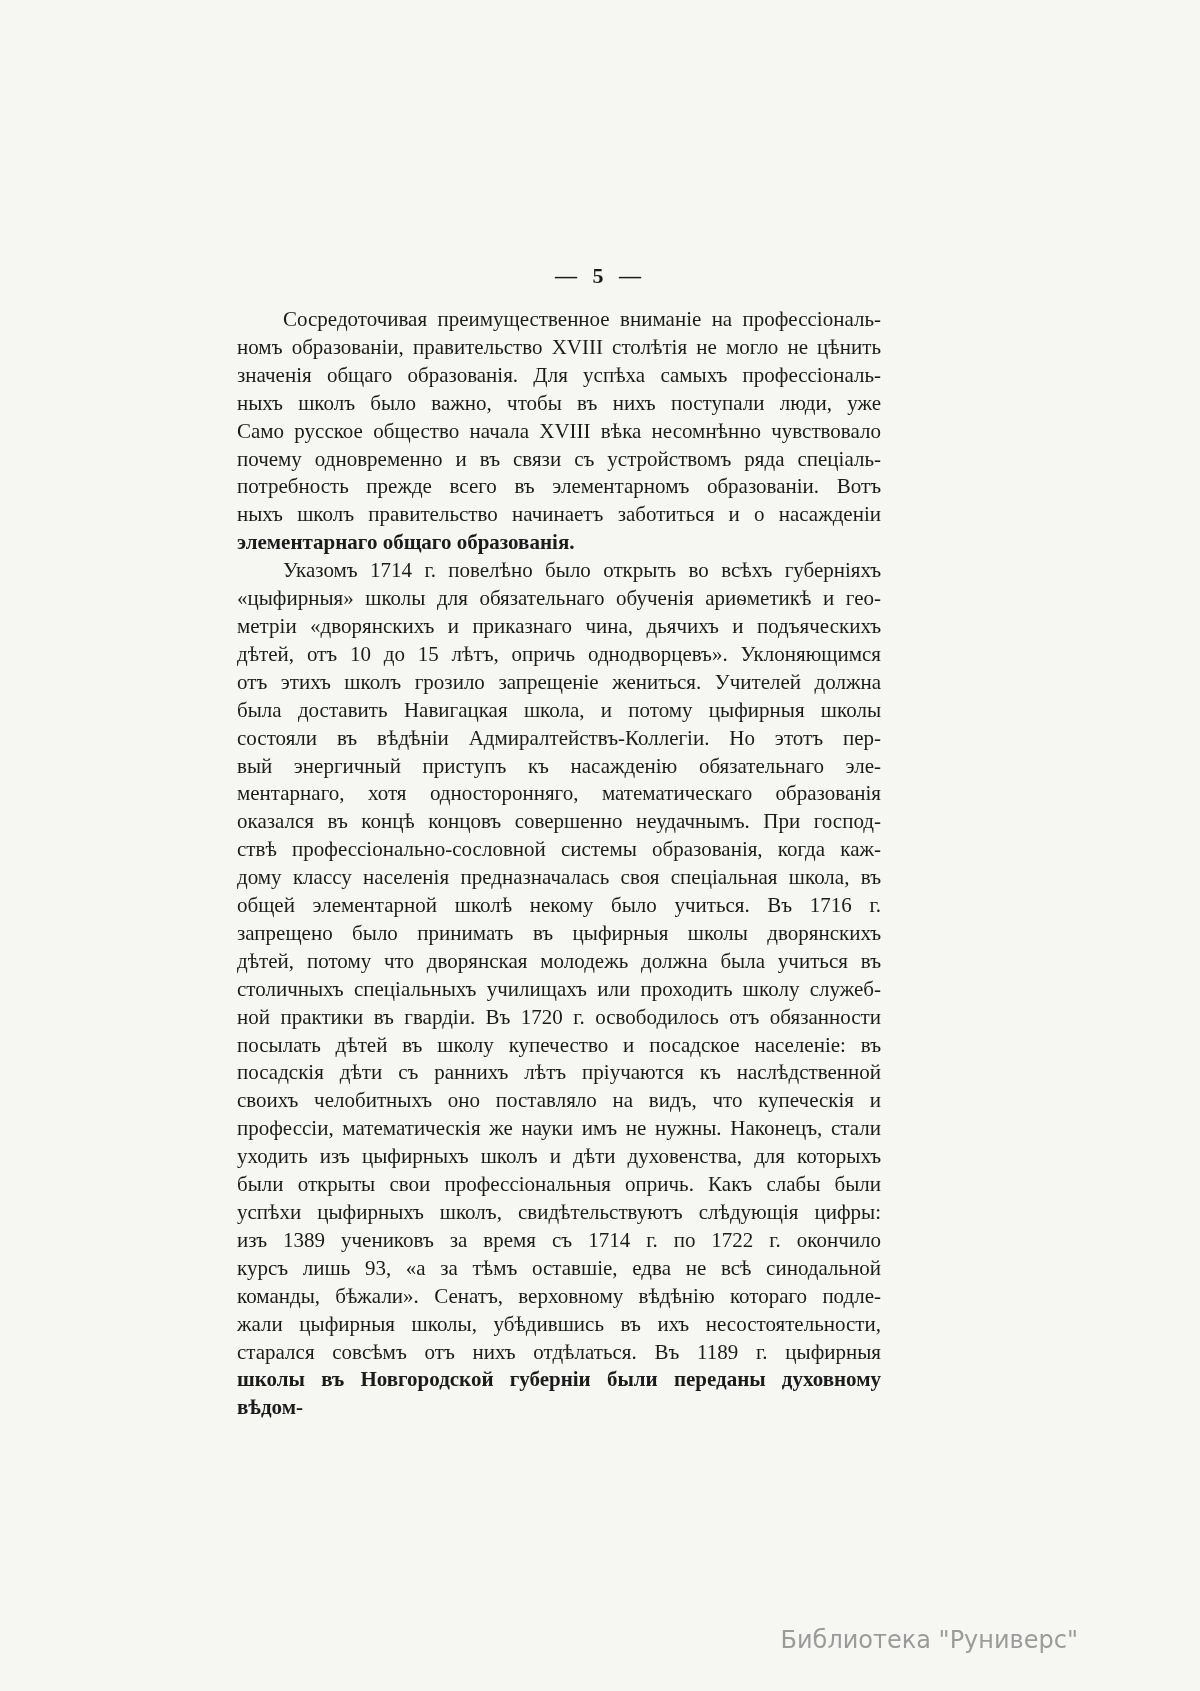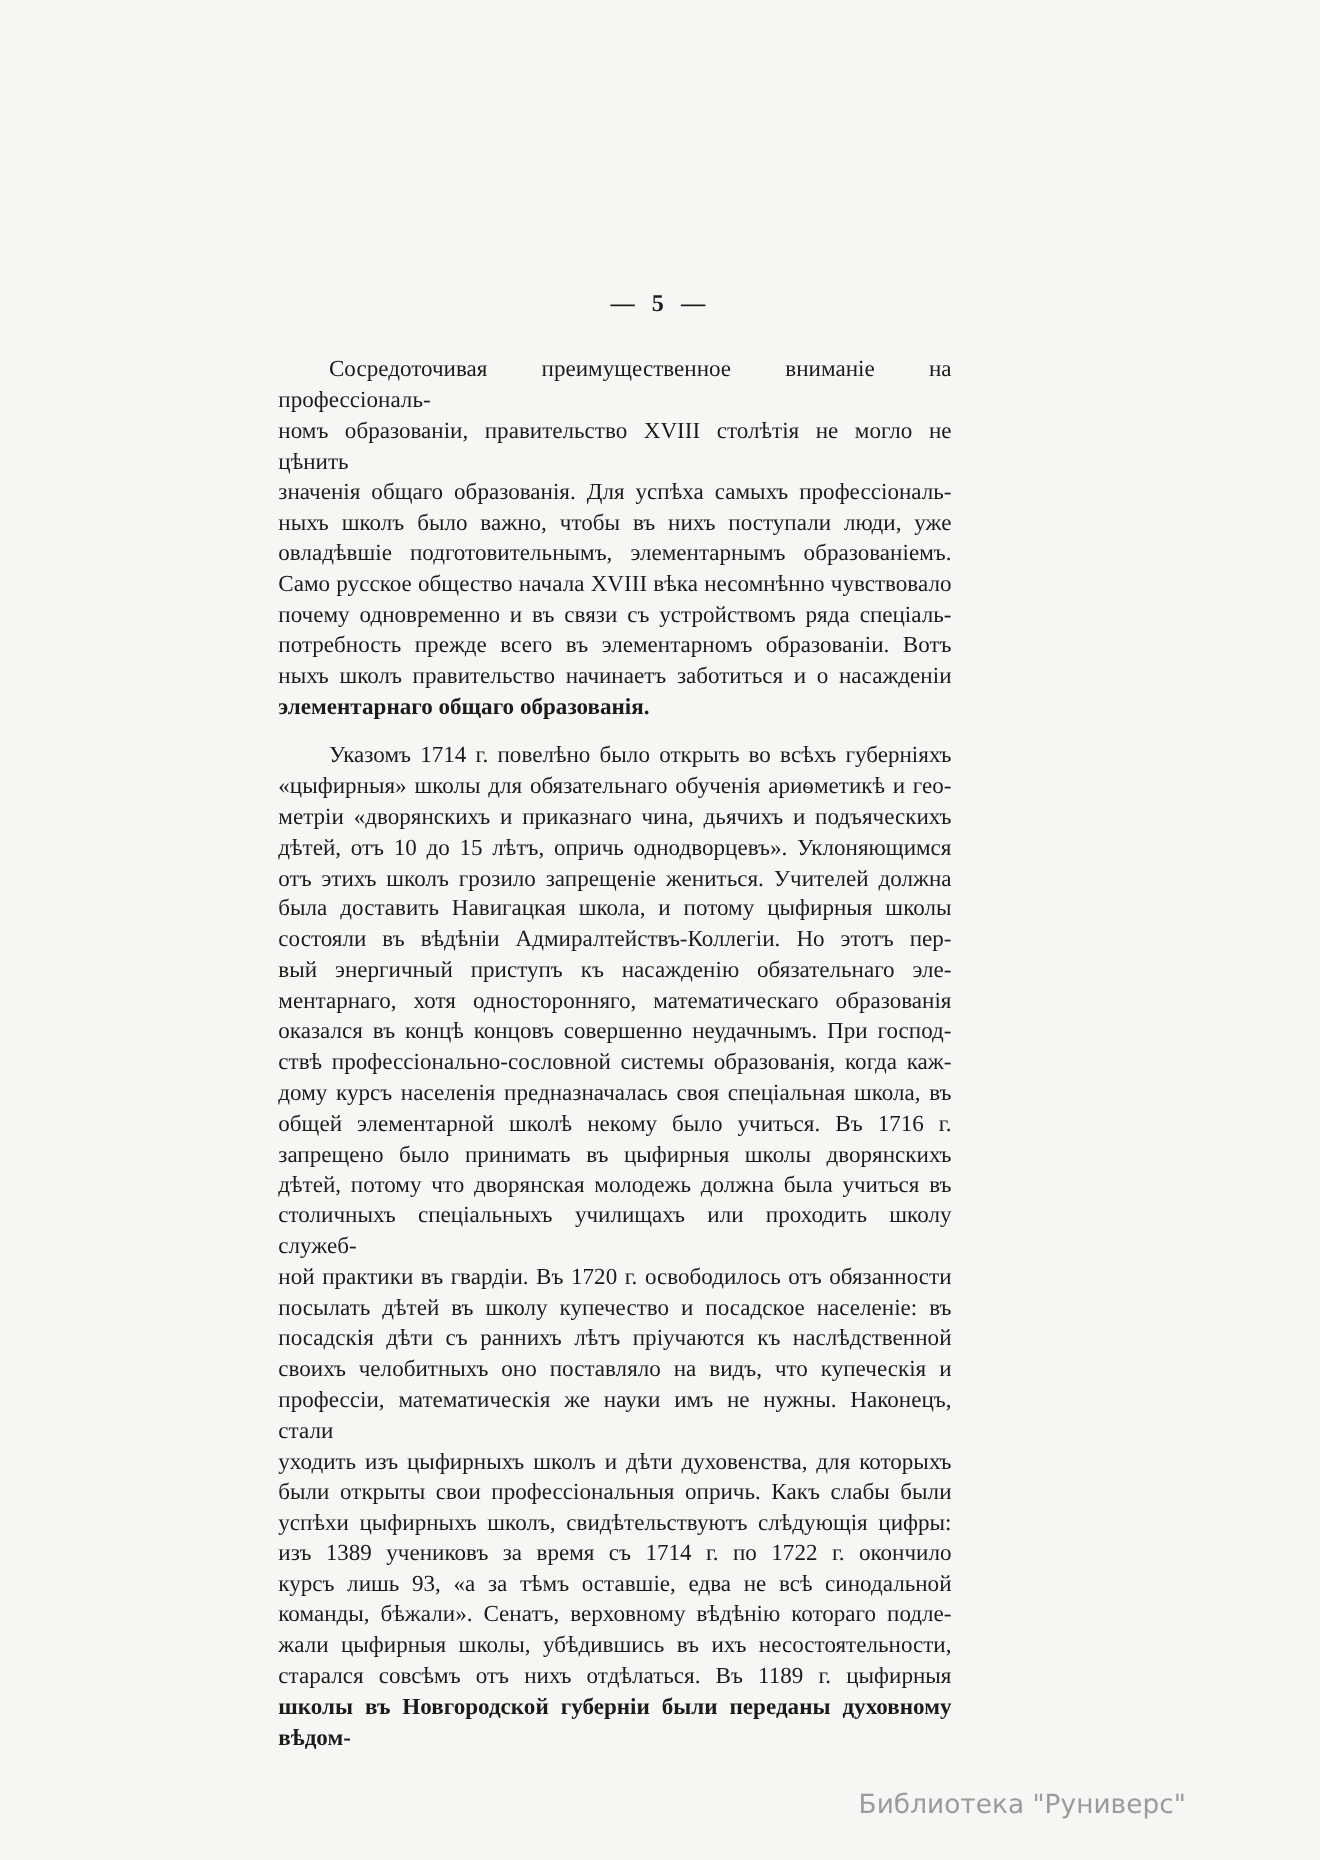--- a/index.html
+++ b/index.html
@@ -24,21 +24,21 @@
     white-space: nowrap;
   }
   .text-block {
     position: absolute;
     left: 237px; top: 306px;
     width: 644px;
     font-size: 21px;
     line-height: 27.9px;
     color: #1b1b1b;
   }
-  .paragraph { margin: 16px; }
+  .paragraph { margin: 0; }
   .line {
     text-align: justify;
     text-align-last: justify;
   }
   .line.first { text-indent: 46px; }
   .line.last  { text-align-last: left; font-weight: bold; }
   .watermark {
     position: absolute;
     top: 1626px;
     right: 122px;
@@ -53,40 +53,39 @@
 
 <div class="page">
   <div class="folio">— 5 —</div>
 
   <div class="text-block">
       <div class="paragraph">
         <div class="line first">Сосредоточивая преимущественное вниманіе на профессіональ-</div>
         <div class="line">номъ образованіи, правительство XVIII столѣтія не могло не цѣнить</div>
         <div class="line">значенія общаго образованія. Для успѣха самыхъ профессіональ-</div>
         <div class="line">ныхъ школъ было важно, чтобы въ нихъ поступали люди, уже</div>
-        <div class="line">овладѣвшіе подготовительнымъ, элементарнымъ образованіемъ.</div>
         <div class="line">Само русское общество начала XVIII вѣка несомнѣнно чувствовало</div>
         <div class="line">почему одновременно и въ связи съ устройствомъ ряда спеціаль-</div>
         <div class="line">потребность прежде всего въ элементарномъ образованіи. Вотъ</div>
         <div class="line">ныхъ школъ правительство начинаетъ заботиться и о насажденіи</div>
         <div class="line last">элементарнаго общаго образованія.</div>
       </div>
       <div class="paragraph">
         <div class="line first">Указомъ 1714 г. повелѣно было открыть во всѣхъ губерніяхъ</div>
         <div class="line">«цыфирныя» школы для обязательнаго обученія ариѳметикѣ и гео-</div>
         <div class="line">метріи «дворянскихъ и приказнаго чина, дьячихъ и подъяческихъ</div>
         <div class="line">дѣтей, отъ 10 до 15 лѣтъ, опричь однодворцевъ». Уклоняющимся</div>
         <div class="line">отъ этихъ школъ грозило запрещеніе жениться. Учителей должна</div>
         <div class="line">была доставить Навигацкая школа, и потому цыфирныя школы</div>
         <div class="line">состояли въ вѣдѣніи Адмиралтействъ-Коллегіи. Но этотъ пер-</div>
         <div class="line">вый энергичный приступъ къ насажденію обязательнаго эле-</div>
         <div class="line">ментарнаго, хотя односторонняго, математическаго образованія</div>
         <div class="line">оказался въ концѣ концовъ совершенно неудачнымъ. При господ-</div>
         <div class="line">ствѣ профессіонально-сословной системы образованія, когда каж-</div>
-        <div class="line">дому курсъ населенія предназначалась своя спеціальная школа, въ</div>
+        <div class="line">дому классу населенія предназначалась своя спеціальная школа, въ</div>
         <div class="line">общей элементарной школѣ некому было учиться. Въ 1716 г.</div>
         <div class="line">запрещено было принимать въ цыфирныя школы дворянскихъ</div>
         <div class="line">дѣтей, потому что дворянская молодежь должна была учиться въ</div>
         <div class="line">столичныхъ спеціальныхъ училищахъ или проходить школу служеб-</div>
         <div class="line">ной практики въ гвардіи. Въ 1720 г. освободилось отъ обязанности</div>
         <div class="line">посылать дѣтей въ школу купечество и посадское населеніе: въ</div>
         <div class="line">посадскія дѣти съ раннихъ лѣтъ пріучаются къ наслѣдственной</div>
         <div class="line">своихъ челобитныхъ оно поставляло на видъ, что купеческія и</div>
         <div class="line">профессіи, математическія же науки имъ не нужны. Наконецъ, стали</div>
         <div class="line">уходить изъ цыфирныхъ школъ и дѣти духовенства, для которыхъ</div>

